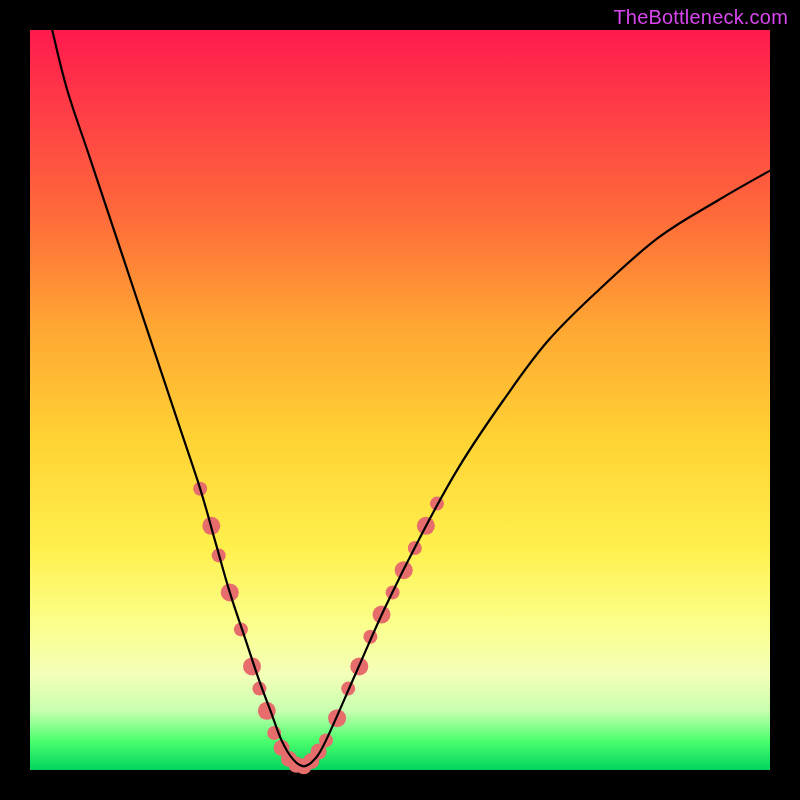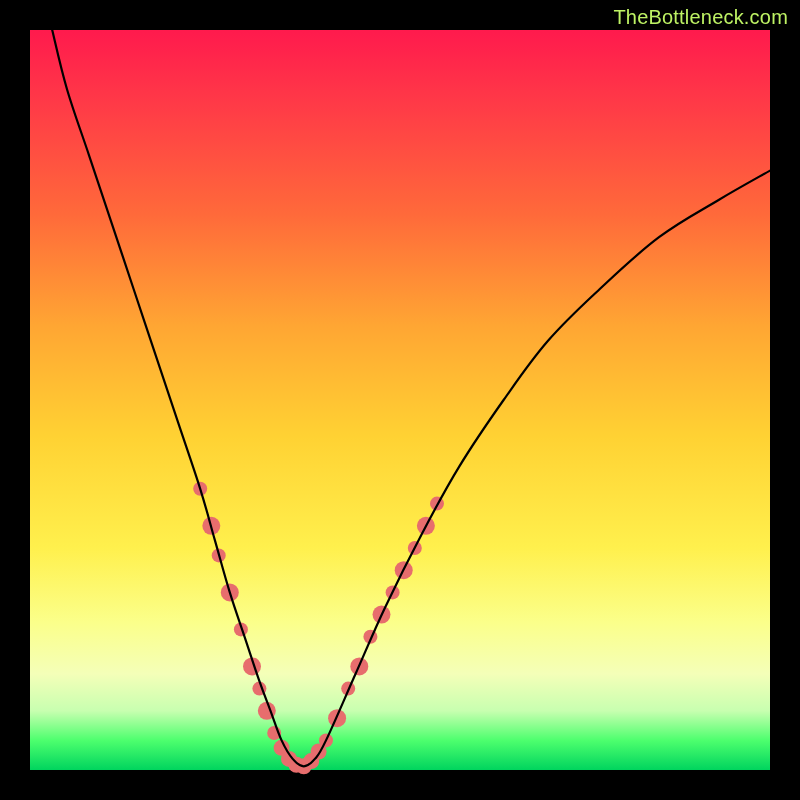--- a/index.html
+++ b/index.html
@@ -38,21 +38,21 @@
       #4dff6e 96%,
       #00d45e 100%
     );
   }
   .watermark {
     position: absolute;
     top: 6px;
     right: 12px;
     font-size: 20px;
     font-weight: 500;
-    color: #bef264;
+    color: #d946ef;
     letter-spacing: 0.2px;
     user-select: none;
   }
   svg.curve {
     position: absolute;
     left: 0;
     top: 0;
     width: 740px;
     height: 740px;
     overflow: visible;

